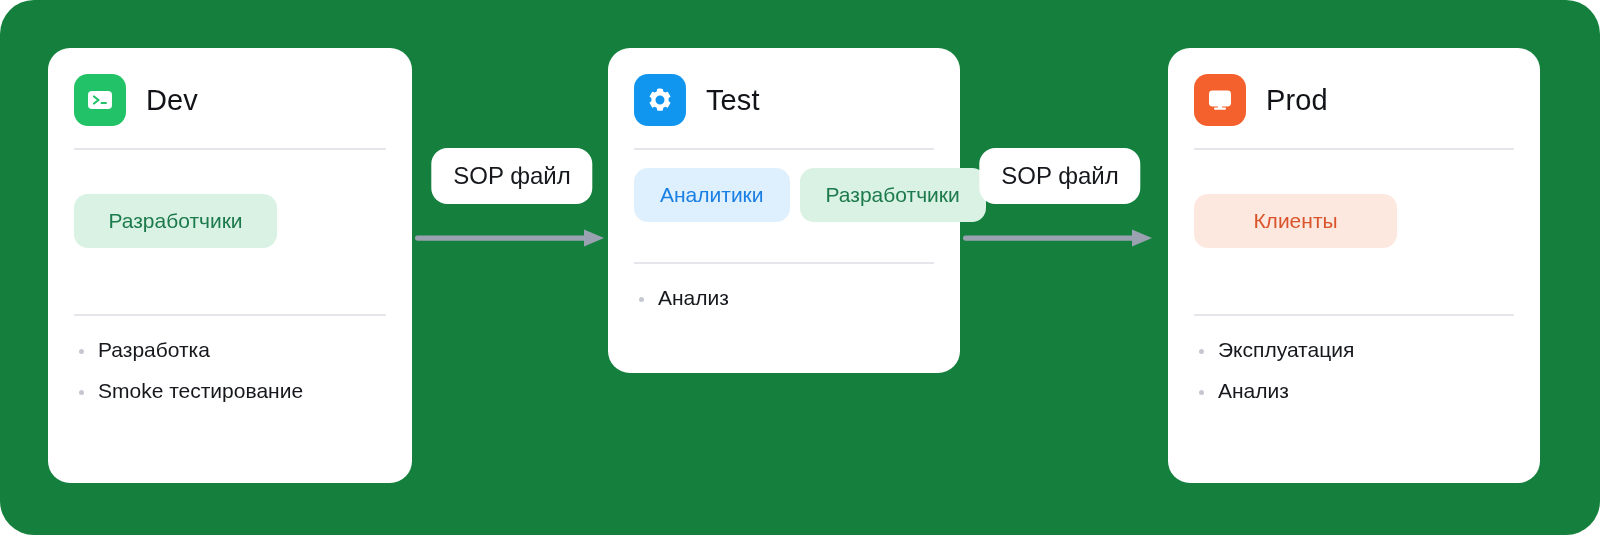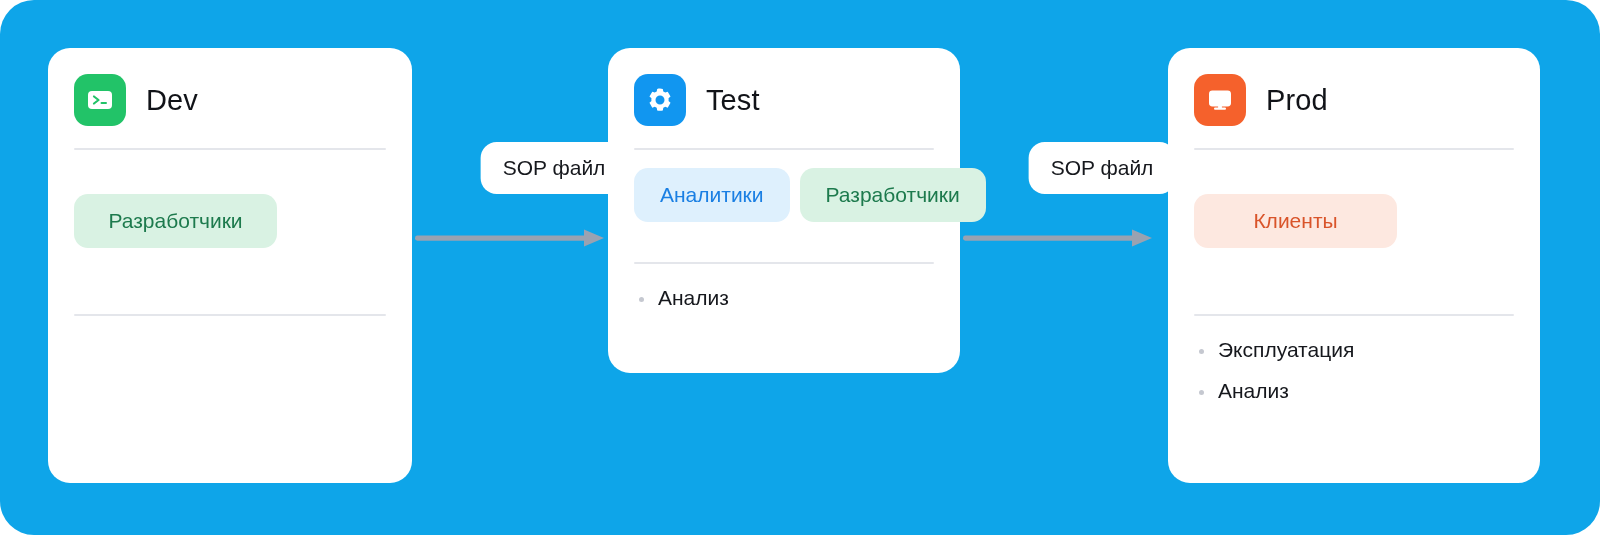--- a/index.html
+++ b/index.html
@@ -11,21 +11,21 @@
     width: 1600px;
     height: 535px;
     font-family: "Liberation Sans", sans-serif;
     overflow: hidden;
   }
 
   #canvas {
     position: relative;
     width: 1600px;
     height: 535px;
-    background: #0ea5e9;
+    background: #15803d;
     border-radius: 34px;
     box-sizing: border-box;
     overflow: hidden;
     padding-left: 32px;
   }
 
   
   .card {
     position: absolute;
     top: 48px;
@@ -129,28 +129,27 @@
     width: 200px;
     height: 140px;
   }
   .connector-1 { left: 412px; }
   .connector-2 { left: 960px; }
 
   .conn-badge {
     position: absolute;
     left: 50%;
     transform: translateX(-50%);
-    top: 12px;
+    top: 18px;
     background: #ffffff;
     border-radius: 16px;
     padding: 14px 22px;
-    font-size: 21px;
+    font-size: 24px;
     color: #16181d;
     white-space: nowrap;
-    margin-left: 42px;
   }
   .conn-arrow {
     position: absolute;
     left: 0;
     top: 96px;
     width: 200px;
     height: 24px;
   }
 </style>
 </head>
@@ -171,20 +170,24 @@
     </div>
 
     <div class="divider"></div>
 
     <div class="pill-zone pill-zone-dev">
       <div class="pill pill-green pill-w-dev">Разработчики</div>
     </div>
 
     <div class="divider"></div>
 
+    <ul class="bullets">
+      <li>Разработка</li>
+      <li>Smoke тестирование</li>
+    </ul>
   </div>
 
   <div class="connector connector-1">
     <div class="conn-badge">SOP файл</div>
     <svg class="conn-arrow" viewBox="0 0 200 24">
       <rect x="3" y="9.5" width="172" height="5.2" rx="2.4" fill="#9aa2b1"></rect>
       <path d="M172 3.5 L192 12 L172 20.5 Z" fill="#9aa2b1"></path>
     </svg>
   </div>
 

